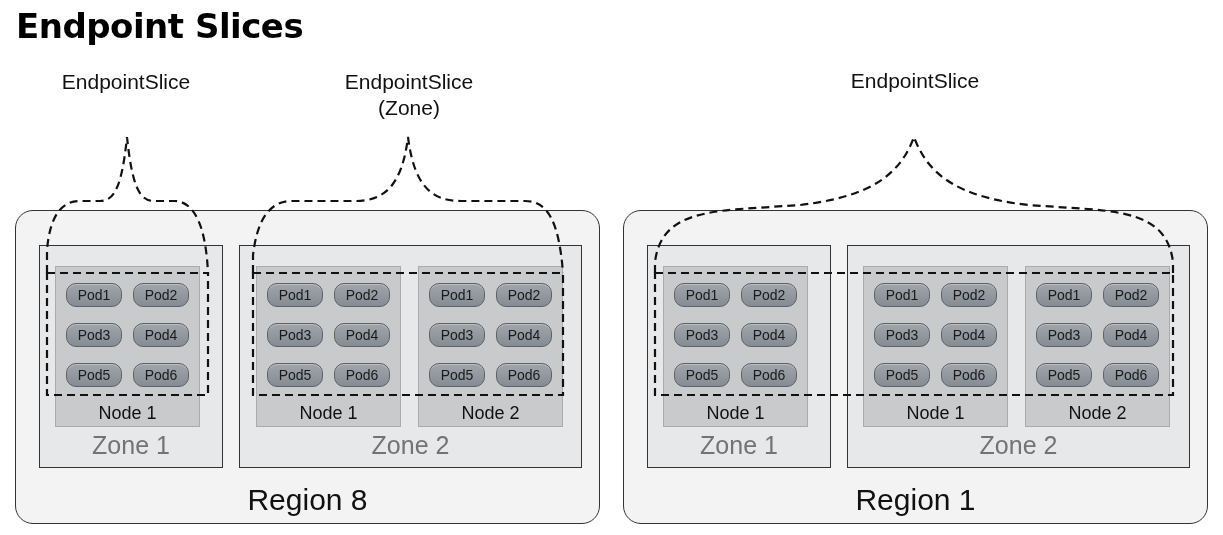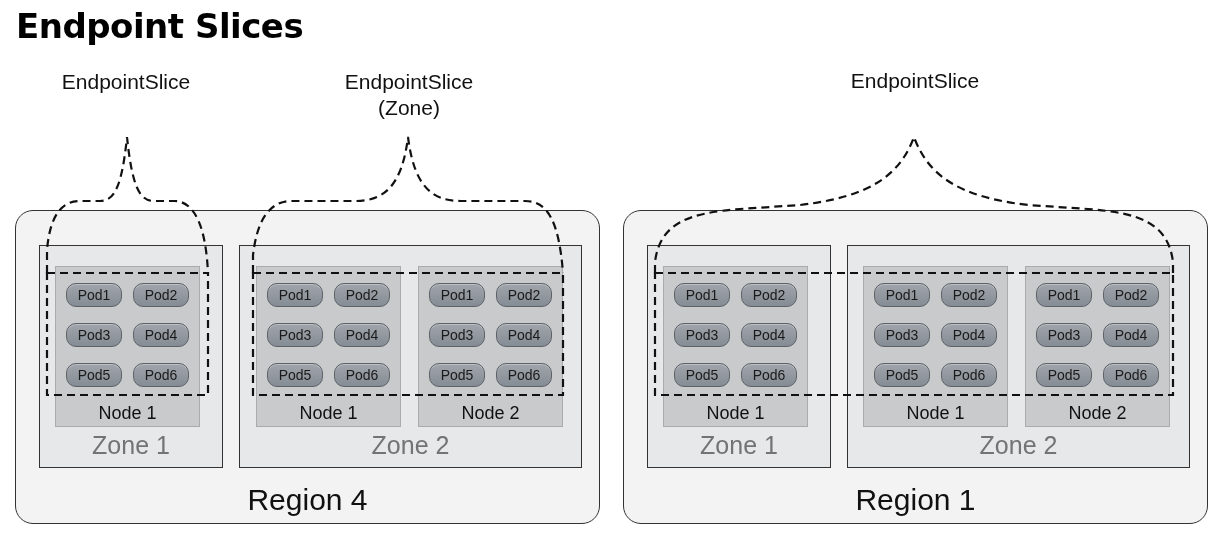--- a/index.html
+++ b/index.html
@@ -28,21 +28,21 @@
 </div>
 <div class="slice-label" style="left:299px; top:69px;">
   <div>EndpointSlice</div>
   <div>(Zone)</div>
 </div>
 <div class="slice-label" style="left:805px; top:68px;">
   <div>EndpointSlice</div>
 </div>
 
 <div class="region" style="left:15px; top:210px; width:585px; height:314px;">
-  <div class="region-label" style="left:0; right:0; top:272px;">Region 4</div>
+  <div class="region-label" style="left:0; right:0; top:272px;">Region 8</div>
 </div>
 <div class="zone" style="left:39px; top:245px; width:184px; height:223px;">
   <div class="zone-label" style="top:185px;">Zone 1</div>
 </div>
 <div class="zone" style="left:239px; top:245px; width:343px; height:223px;">
   <div class="zone-label" style="top:185px;">Zone 2</div>
 </div>
 
 <div class="region" style="left:623px; top:210px; width:585px; height:314px;">
   <div class="region-label" style="left:0; right:0; top:272px;">Region 1</div>

